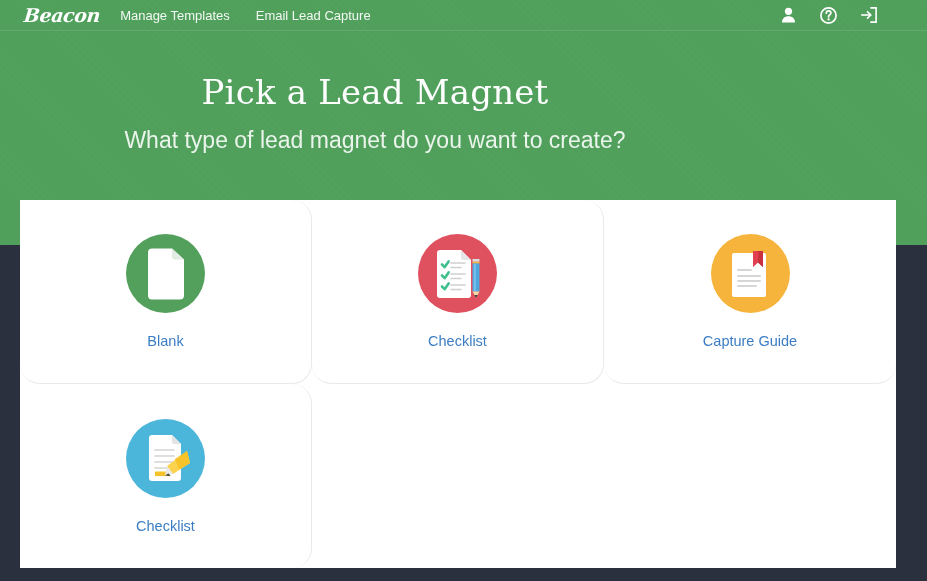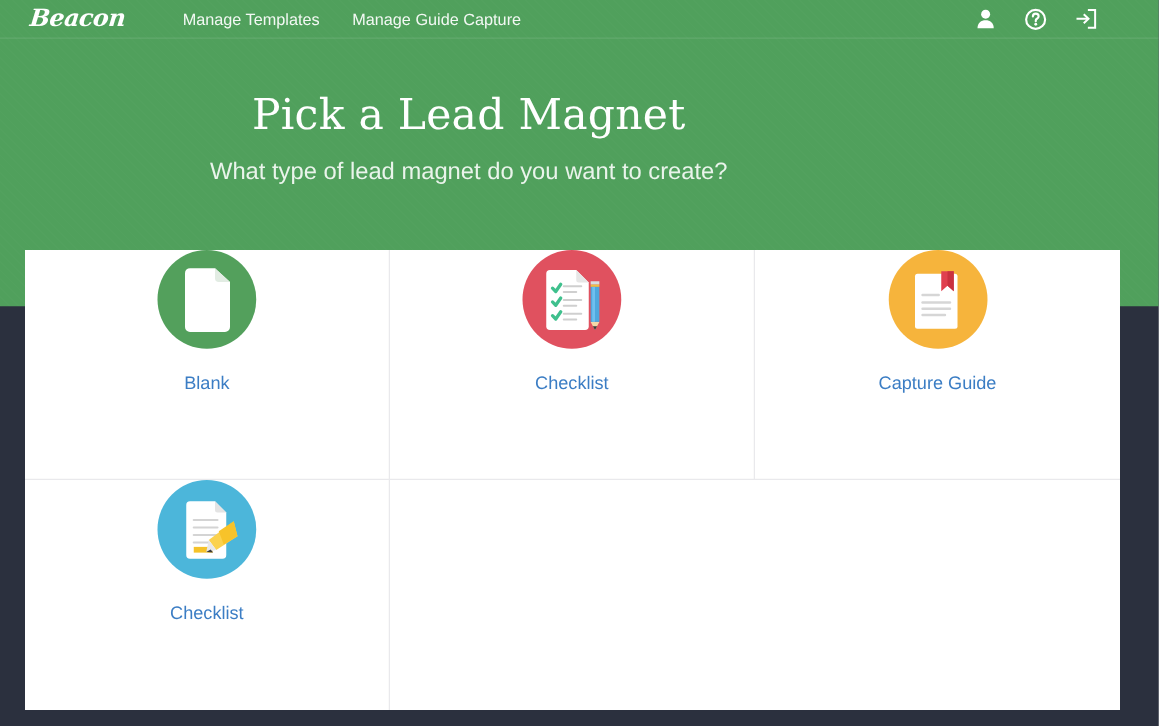--- a/index.html
+++ b/index.html
@@ -62,21 +62,21 @@
     letter-spacing: -0.4px;
     line-height: 1;
     text-decoration: none;
     display: inline-block;
     transform: skewX(-6deg);
   }
 
   .nav-links {
     display: flex;
     align-items: flex-start;
-    margin-left: 46px;
+    margin-left: 20px;
     gap: 26px;
   }
 
   .nav-link {
     color: rgba(255,255,255,0.93);
     font-size: 13px;
     text-decoration: none;
     line-height: 1;
     white-space: nowrap;
     cursor: pointer;
@@ -113,21 +113,21 @@
     font-family: "DejaVu Serif", serif;
     font-size: 34px;
     font-weight: normal;
     color: #ffffff;
     margin-top: 43px;
     line-height: 1.1;
     letter-spacing: 0.2px;
   }
 
   .hero-sub {
-    font-size: 19px;
+    font-size: 23px;
     color: rgba(255,255,255,0.88);
     margin-top: 16px;
     font-weight: normal;
     line-height: 1.2;
   }
 
   
   .card {
     position: absolute;
     top: 200px;
@@ -139,25 +139,27 @@
     display: grid;
     grid-template-columns: repeat(3, 1fr);
     grid-template-rows: repeat(2, 1fr);
     overflow: hidden;
   }
 
   .tile {
     display: flex;
     flex-direction: column;
     align-items: center;
+    justify-content: center;
     border-right: 1px solid #e9e9ec;
     border-bottom: 1px solid #e9e9ec;
     cursor: pointer;
     background: #fff;
     position: relative;
+    border-radius: 20px;
   }
   .tile:nth-child(3n) { border-right: none; }
   .tile:nth-child(n+4) { border-bottom: none; }
 
   .tile-icon {
     width: 79px;
     height: 79px;
     border-radius: 50%;
     display: flex;
     align-items: center;
@@ -179,21 +181,21 @@
 <body>
 
 <div class="hero-band"></div>
 
 <div class="navbar">
 
   <a class="brand" href="#">Beacon</a>
 
   <div class="nav-links">
     <a class="nav-link" href="#">Manage Templates</a>
-    <a class="nav-link" href="#">Manage Guide Capture</a>
+    <a class="nav-link" href="#">Email Lead Capture</a>
   </div>
 
   <div class="nav-right">
 
     <span class="nav-icon">
       <svg width="15" height="16" viewBox="0 0 15 16">
         <circle cx="7.5" cy="4.3" r="3.6" fill="#ffffff"></circle>
         <path d="M1 15.5 C1 11.2 4 9.2 7.5 9.2 C11 9.2 14 11.2 14 15.5 Z" fill="#ffffff"></path>
       </svg>
     </span>

